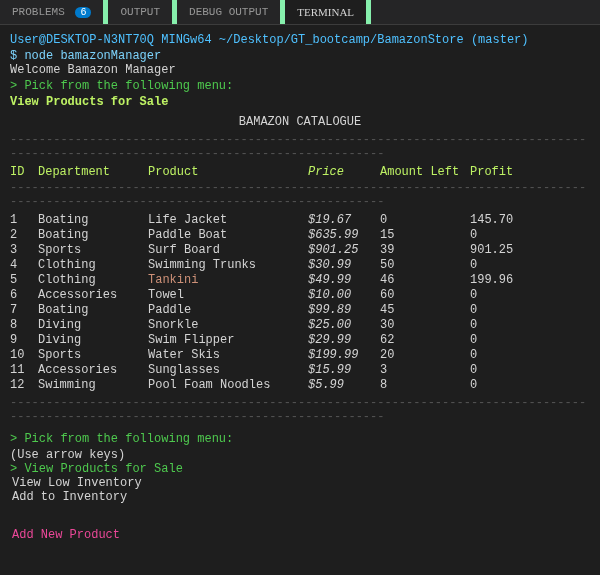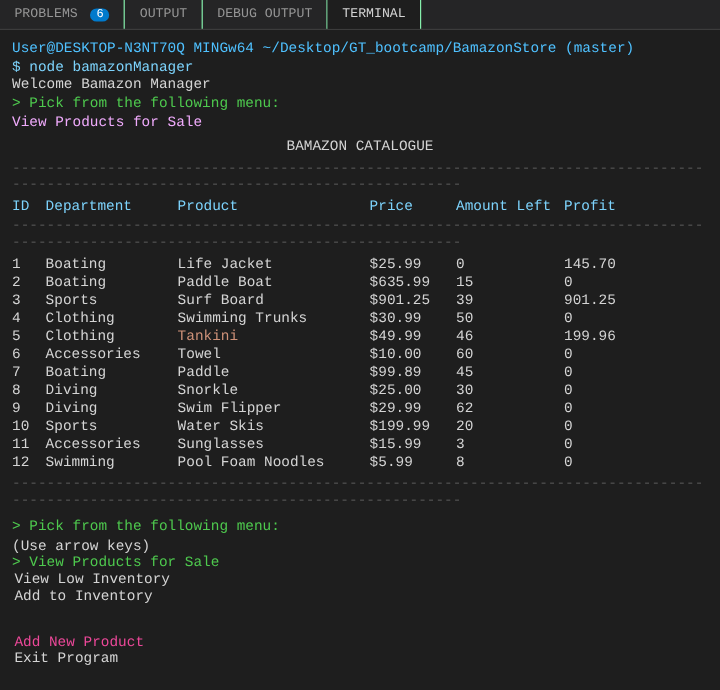--- a/index.html
+++ b/index.html
@@ -21,25 +21,26 @@
       background-color: #252526;
       border-bottom: 1px solid #3c3c3c;
       padding: 0;
       align-items: center;
     }
     .tab {
       padding: 6px 12px;
       font-size: 11px;
       color: #969696;
       cursor: pointer;
-      border-right: 1px solid #86efac;
+      border-right: 5px solid #86efac;
     }
     .tab.active {
       color: #d4d4d4;
       background-color: #1e1e1e;
+      font-family: Liberation Serif, serif;
     }
     .tab-badge {
       display: inline-block;
       background: #007acc;
       color: white;
       border-radius: 8px;
       padding: 0 5px;
       font-size: 10px;
       margin-left: 4px;
     }
@@ -56,37 +57,38 @@
     }
     .welcome-line {
       color: #d4d4d4;
       margin-bottom: 2px;
     }
     .menu-prompt {
       color: #4ec94e;
       margin-bottom: 2px;
     }
     .menu-link {
-      color: #f0abfc;
+      color: #bef264;
       margin-bottom: 6px;
       display: block;
+      font-weight: bold;
     }
     .catalogue-title {
       text-align: center;
       color: #d4d4d4;
       margin-bottom: 4px;
     }
     .divider {
       color: #555;
       margin-bottom: 4px;
       letter-spacing: 0;
     }
     .table-header {
       display: flex;
-      color: #7dd3fc;
+      color: #bef264;
       margin-bottom: 2px;
     }
     .table-row {
       display: flex;
       margin-bottom: 1px;
     }
     .col-id {
       width: 28px;
       flex-shrink: 0;
     }
@@ -94,20 +96,21 @@
       width: 110px;
       flex-shrink: 0;
     }
     .col-product {
       width: 160px;
       flex-shrink: 0;
     }
     .col-price {
       width: 72px;
       flex-shrink: 0;
+      font-style: italic;
     }
     .col-amount {
       width: 90px;
       flex-shrink: 0;
     }
     .col-profit {
       width: 60px;
       flex-shrink: 0;
     }
     .highlight-orange {
@@ -157,21 +160,21 @@
     <div class="col-amount">Amount Left</div>
     <div class="col-profit">Profit</div>
   </div>
   <div class="divider">------------------------------------------------------------------------------------------------------------------------------------</div>
 
   <div id="table-rows">
       <div class="table-row">
     <div class="col-id">1</div>
     <div class="col-dept">Boating</div>
     <div class="col-product"><span>Life Jacket</span></div>
-    <div class="col-price">$25.99</div>
+    <div class="col-price">$19.67</div>
     <div class="col-amount">0</div>
     <div class="col-profit">145.70</div>
   </div>
       <div class="table-row">
     <div class="col-id">2</div>
     <div class="col-dept">Boating</div>
     <div class="col-product"><span>Paddle Boat</span></div>
     <div class="col-price">$635.99</div>
     <div class="col-amount">15</div>
     <div class="col-profit">0</div>
@@ -261,16 +264,15 @@
   <div class="divider" style="margin-top:4px;">------------------------------------------------------------------------------------------------------------------------------------</div>
 
   <div class="bottom-section">
     <div class="menu-prompt">&gt; Pick from the following menu:</div>
     <div style="color:#d4d4d4;">(Use arrow keys)</div>
     <div class="selected-item">&gt; View Products for Sale</div>
     <div id="bottom-items">
         <div style="color: rgb(212, 212, 212); padding-left: 2px;">  View Low Inventory</div>
         <div style="color: rgb(212, 212, 212); padding-left: 2px;">  Add to Inventory</div>
         <div style="color: #ec4899; padding-left: 2px; margin-top: 24px;">  Add New Product</div>
-        <div style="color: rgb(212, 212, 212); padding-left: 2px;">  Exit Program</div>
       </div>
   </div>
 </div>
 
 </body></html>

